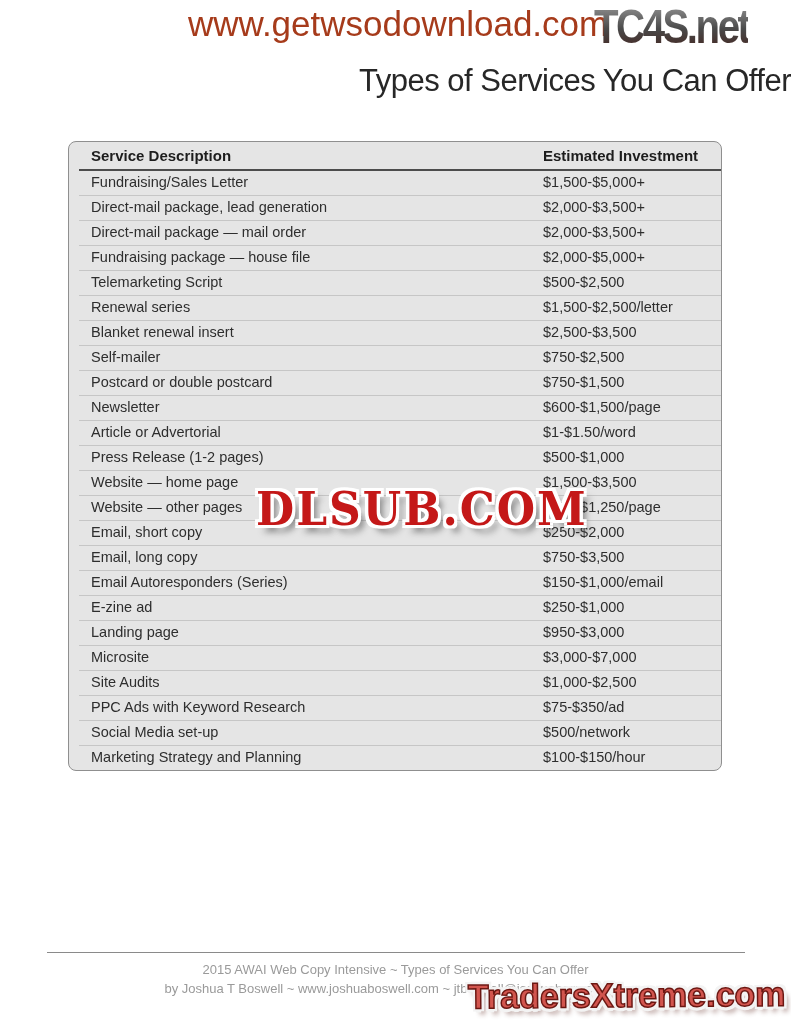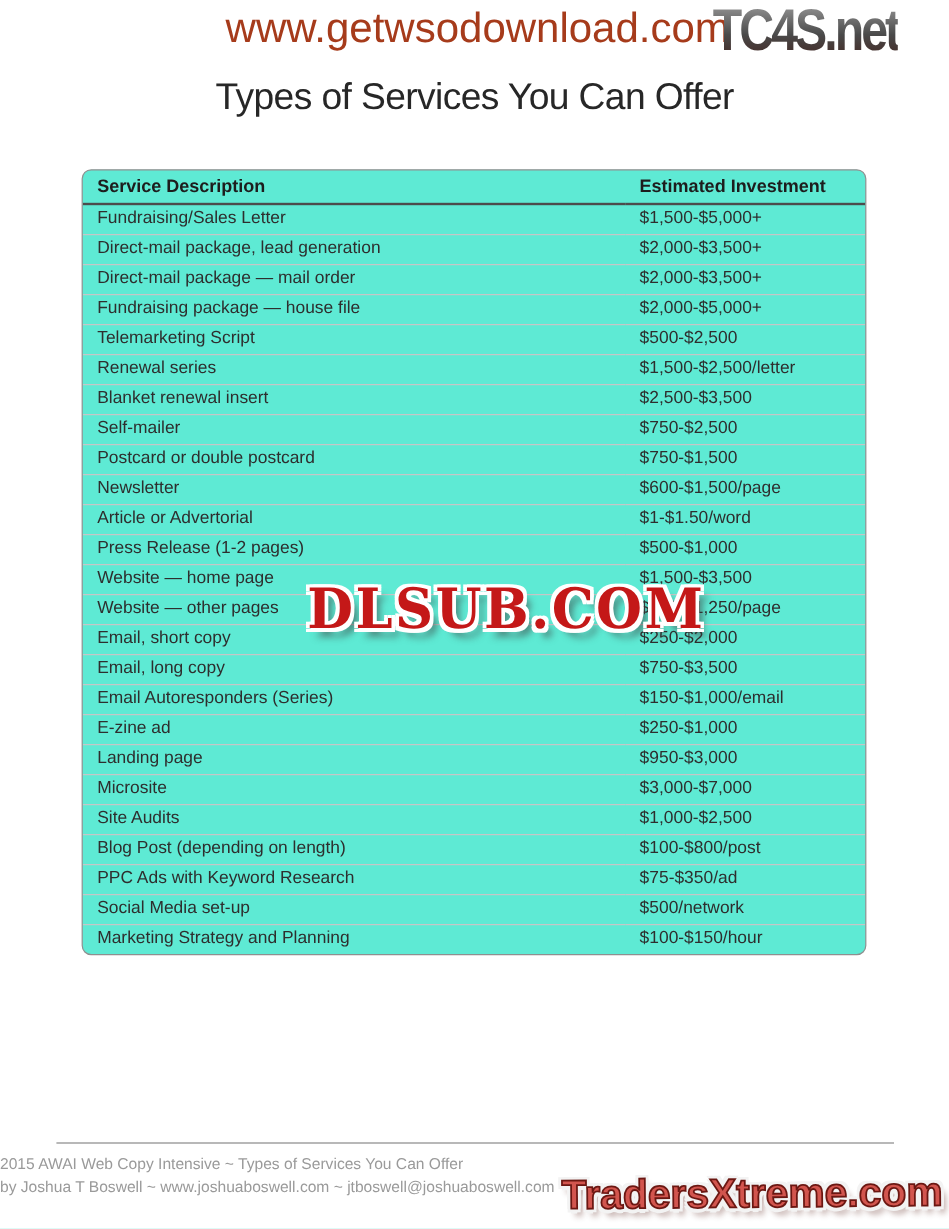--- a/index.html
+++ b/index.html
@@ -24,30 +24,30 @@
     transform: scaleX(0.82); transform-origin: left top;
     background: linear-gradient(#8d8d8d 15%, #4a4a4a 55%, #42201a 100%);
     -webkit-background-clip: text; background-clip: text;
     color: transparent; -webkit-text-fill-color: transparent;
     text-shadow: none;
   }
 
   
   .page-title {
     position: absolute; top: 63px; left: 0; width: 791px;
-    text-align: center;
+    text-align: right;
     font-size: 31px; font-weight: 400; color: #272727;
     letter-spacing: -0.5px;
   }
 
   
   .tbl-wrap {
     position: absolute; top: 141px; left: 68px; width: 654px;
     border: 1px solid #8f8f8f; border-radius: 8px;
-    overflow: hidden; background: #5eead4;
+    overflow: hidden; background: #e5e5e5; padding-left: 10px;
   }
   table { border-collapse: collapse; width: 100%; table-layout: fixed; }
   col.c1 { width: 452px; }
   col.c2 { width: 200px; }
   th {
     text-align: left; font-size: 15px; font-weight: 700; color: #1d1d1d;
     padding: 5px 12px 5px 12px;
     border-bottom: 2px solid #4c4c4c;
   }
   td {
@@ -73,21 +73,21 @@
       6px 7px 6px rgba(60,60,60,.55);
   }
 
   
   .footer-rule {
     position: absolute; top: 952px; left: 47px; width: 698px; height: 1px;
     background: #8a8a8a;
   }
   .footer {
     position: absolute; top: 960px; left: 0; width: 791px;
-    text-align: left; color: #9a9a9a;
+    text-align: center; color: #9a9a9a;
     font-size: 13px; line-height: 19px;
   }
 
   
   .wm-traders {
     position: absolute; top: 976px; left: 468px;
     font-size: 34px; font-weight: 700; letter-spacing: 0px;
     color: #d2554e;
     -webkit-text-stroke: 1.5px #6b1712;
     text-shadow:
@@ -197,24 +197,20 @@
         </tr>
         <tr>
           <td>Microsite</td>
           <td>$3,000-$7,000</td>
         </tr>
         <tr>
           <td>Site Audits</td>
           <td>$1,000-$2,500</td>
         </tr>
         <tr>
-          <td>Blog Post (depending on length)</td>
-          <td>$100-$800/post</td>
-        </tr>
-        <tr>
           <td>PPC Ads with Keyword Research</td>
           <td>$75-$350/ad</td>
         </tr>
         <tr>
           <td>Social Media set-up</td>
           <td>$500/network</td>
         </tr>
         <tr>
           <td>Marketing Strategy and Planning</td>
           <td>$100-$150/hour</td>

